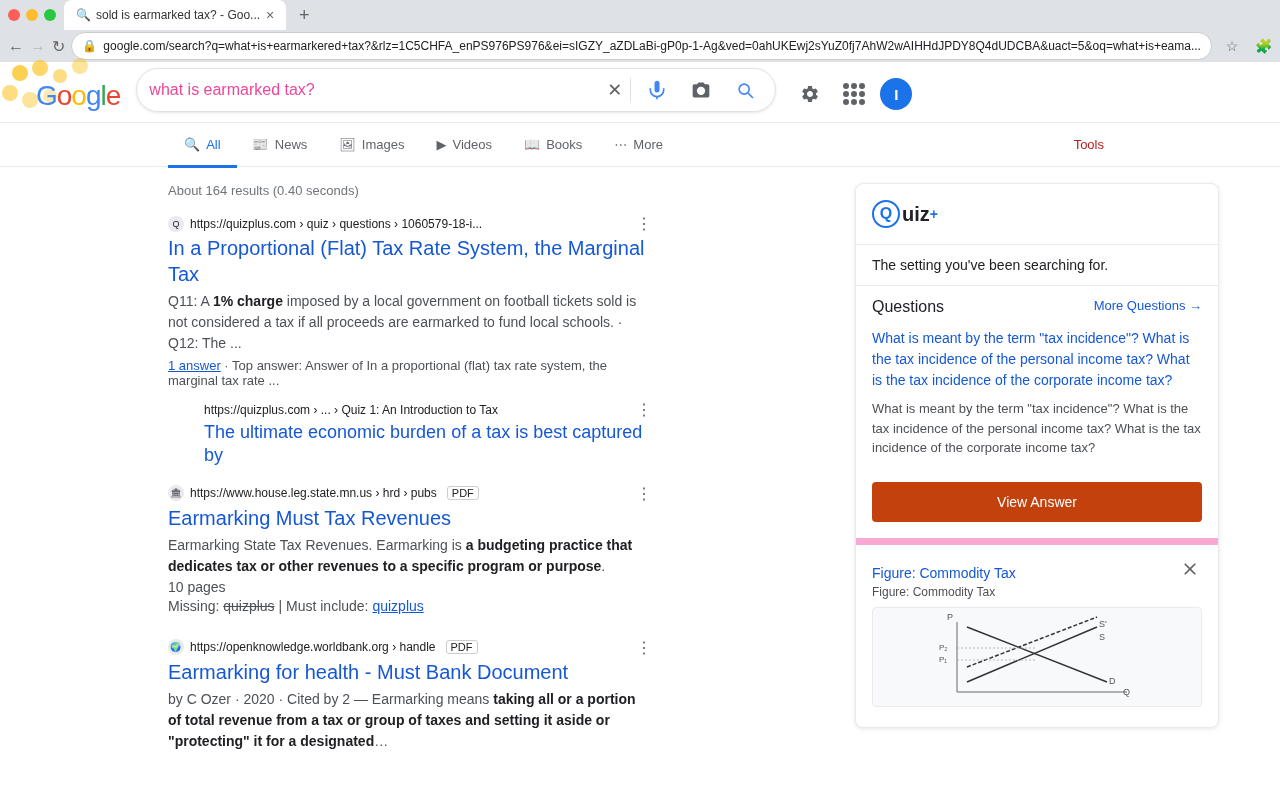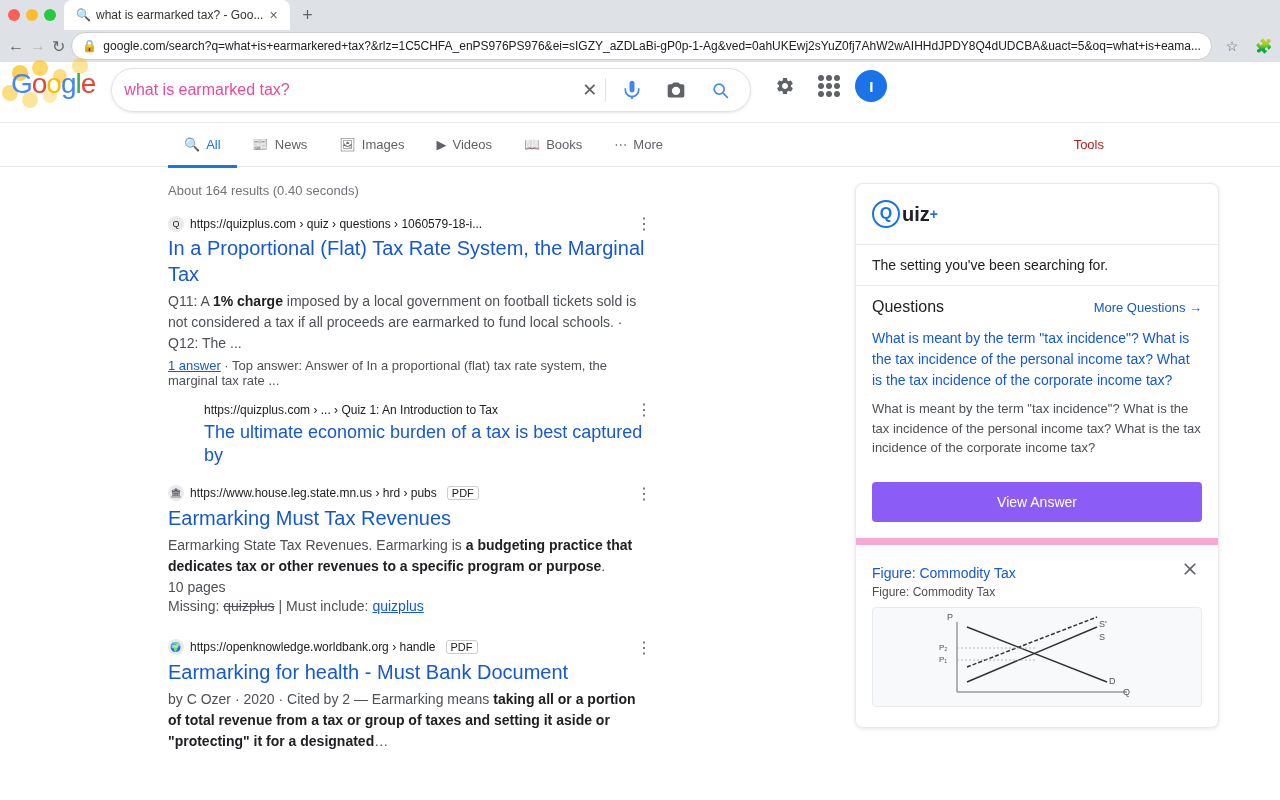--- a/index.html
+++ b/index.html
@@ -26,21 +26,21 @@
     .address-bar .lock-icon { color: #666; font-size: 12px; }
     .address-bar .url-text { flex: 1; white-space: nowrap; overflow: hidden; text-overflow: ellipsis; font-size: 12px; color: #202124; }
     .toolbar-icons { display: flex; align-items: center; gap: 4px; }
     .toolbar-icon { width: 28px; height: 28px; display: flex; align-items: center; justify-content: center; border-radius: 50%; cursor: pointer; color: #666; font-size: 14px; }
     .profile-avatar { width: 24px; height: 24px; border-radius: 50%; background: #1a73e8; color: #fff; font-size: 13px; font-weight: bold; display: flex; align-items: center; justify-content: center; }
 
     
     .google-page { display: flex; flex-direction: column; height: calc(800px - 58px); overflow: hidden; }
 
     
-    .google-header { display: flex; align-items: flex-start; padding: 10px 11px; gap: 16px; border-bottom: 1px solid #e8eaed; }
+    .google-header { display: flex; align-items: flex-end; padding: 10px 36px; gap: 16px; border-bottom: 1px solid #e8eaed; }
     .google-logo { display: flex; align-items: center; }
     .logo-text { font-size: 28px; font-weight: 400; letter-spacing: -1px; }
     .logo-g { color: #4285f4; }
     .logo-o1 { color: #ea4335; }
     .logo-o2 { color: #fbbc05; }
     .logo-g2 { color: #4285f4; }
     .logo-l { color: #34a853; }
     .logo-e { color: #ea4335; }
 
     .search-bar-container { flex: 1; max-width: 640px; }
@@ -87,28 +87,28 @@
     
     .sub-result { margin-left: 24px; margin-bottom: 16px; padding-left: 8px; border-left: none; }
 
     
     .sidebar-card { border: 1px solid #e8eaed; border-radius: 8px; overflow: hidden; background: #fff; box-shadow: 0 1px 4px rgba(0,0,0,0.1); }
     .sidebar-card-header { padding: 16px; border-bottom: 1px solid #e8eaed; display: flex; align-items: center; gap: 8px; }
     .quizplus-logo { font-size: 22px; font-weight: bold; color: #1a73e8; }
     .sidebar-card-tagline { padding: 12px 16px; font-size: 14px; color: #202124; border-bottom: 1px solid #e8eaed; }
 
     .sidebar-questions-section { padding: 12px 16px; }
-    .sidebar-section-header { display: flex; align-items: center; justify-content: space-between; margin-bottom: 12px; }
+    .sidebar-section-header { display: flex; justify-content: space-between; margin-bottom: 12px; }
     .sidebar-section-title { font-size: 16px; font-weight: 500; color: #202124; }
     .sidebar-more-link { font-size: 13px; color: #1558d6; cursor: pointer; text-decoration: none; }
 
     .sidebar-question-link { font-size: 14px; color: #1558d6; cursor: pointer; text-decoration: none; line-height: 1.5; display: block; margin-bottom: 8px; }
     .sidebar-question-text { font-size: 13px; color: #4d5156; line-height: 1.5; margin-bottom: 12px; }
 
-    .view-answer-btn { display: block; width: calc(100% - 32px); margin: 0 16px 16px; background: #8b5cf6; color: #fff; border: none; border-radius: 4px; padding: 12px; font-size: 14px; font-weight: 500; cursor: pointer; text-align: center; }
+    .view-answer-btn { display: block; width: calc(100% - 32px); margin: 0 16px 16px; background: #c2410c; color: #fff; border: none; border-radius: 4px; padding: 12px; font-size: 14px; font-weight: 500; cursor: pointer; text-align: center; }
 
     .sidebar-figure-section { padding: 20px 16px; border-top: 7px solid #f9a8d4; position: relative; }
     .figure-close-btn { position: absolute; right: 16px; top: 12px; cursor: pointer; color: #5f6368; width: 24px; height: 24px; display: flex; align-items: center; justify-content: center; }
     .figure-title { font-size: 14px; color: #1558d6; cursor: pointer; margin-bottom: 4px; }
     .figure-subtitle { font-size: 12px; color: #4d5156; margin-bottom: 8px; }
     .figure-image-placeholder { width: 100%; height: 100px; background: #f8f9fa; border: 1px solid #e8eaed; border-radius: 4px; display: flex; align-items: center; justify-content: center; overflow: hidden; }
 
     
     .logo-confetti { position: absolute; top: 58px; left: 0; width: 110px; height: 60px; overflow: hidden; pointer-events: none; }
 
@@ -122,21 +122,21 @@
 <div class="browser-chrome">
 
   <div class="browser-tab-bar">
     <div class="traffic-lights">
       <div class="traffic-light tl-red"></div>
       <div class="traffic-light tl-yellow"></div>
       <div class="traffic-light tl-green"></div>
     </div>
     <div class="browser-tab">
       <span class="tab-favicon">🔍</span>
-      <span class="tab-title">what is earmarked tax? - Goo...</span>
+      <span class="tab-title">sold is earmarked tax? - Goo...</span>
       <span class="tab-close">×</span>
     </div>
     <div class="new-tab-btn">+</div>
   </div>
 
   <div class="browser-toolbar">
     <div class="nav-btn">←</div>
     <div class="nav-btn disabled">→</div>
     <div class="nav-btn">↻</div>
     <div class="address-bar">

